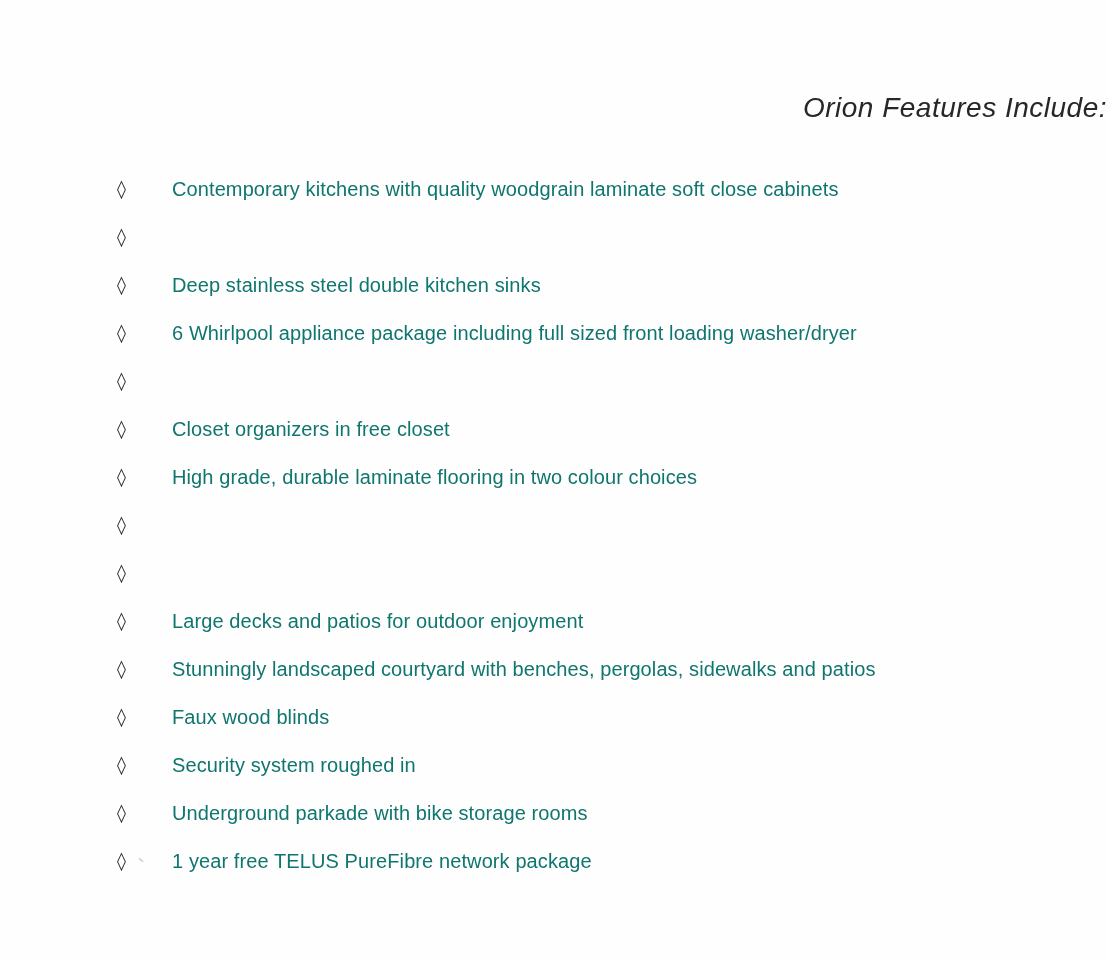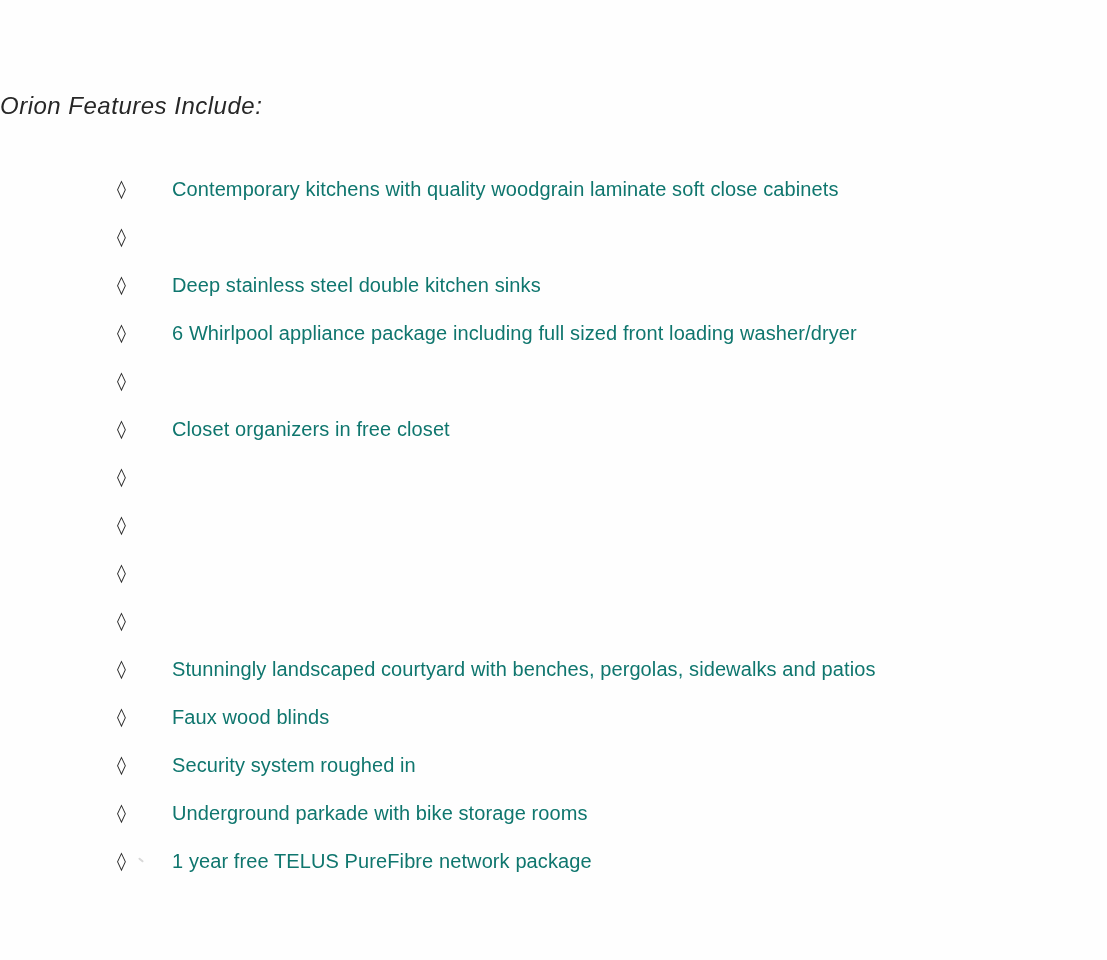--- a/index.html
+++ b/index.html
@@ -14,22 +14,22 @@
     background: #fefefe;
     overflow: hidden;
     font-family: "Liberation Sans", "DejaVu Sans", sans-serif;
     color: #212121;
   }
   .doc-title {
     position: absolute;
     top: 92px;
     left: 0;
     width: 100%;
-    text-align: left;
-    font-size: 24px;
+    text-align: right;
+    font-size: 28px;
     font-style: italic;
     font-weight: 400;
     color: #272727;
     letter-spacing: 0.5px;
   }
   .feature-list {
     position: absolute;
     top: 165px;
     left: 0;
     width: 100%;
@@ -96,29 +96,31 @@
     </li>
     <li class="feature-item">
       <span class="bullet">◊</span>
     </li>
     <li class="feature-item">
       <span class="bullet">◊</span>
       <span class="feature-text">Closet organizers in free closet</span>
     </li>
     <li class="feature-item">
       <span class="bullet">◊</span>
+      <span class="feature-text">High grade, durable laminate flooring in two colour choices</span>
     </li>
     <li class="feature-item">
       <span class="bullet">◊</span>
     </li>
     <li class="feature-item">
       <span class="bullet">◊</span>
     </li>
     <li class="feature-item">
       <span class="bullet">◊</span>
+      <span class="feature-text">Large decks and patios for outdoor enjoyment</span>
     </li>
     <li class="feature-item">
       <span class="bullet">◊</span>
       <span class="feature-text">Stunningly landscaped courtyard with benches, pergolas, sidewalks and patios</span>
     </li>
     <li class="feature-item">
       <span class="bullet">◊</span>
       <span class="feature-text">Faux wood blinds</span>
     </li>
     <li class="feature-item">

